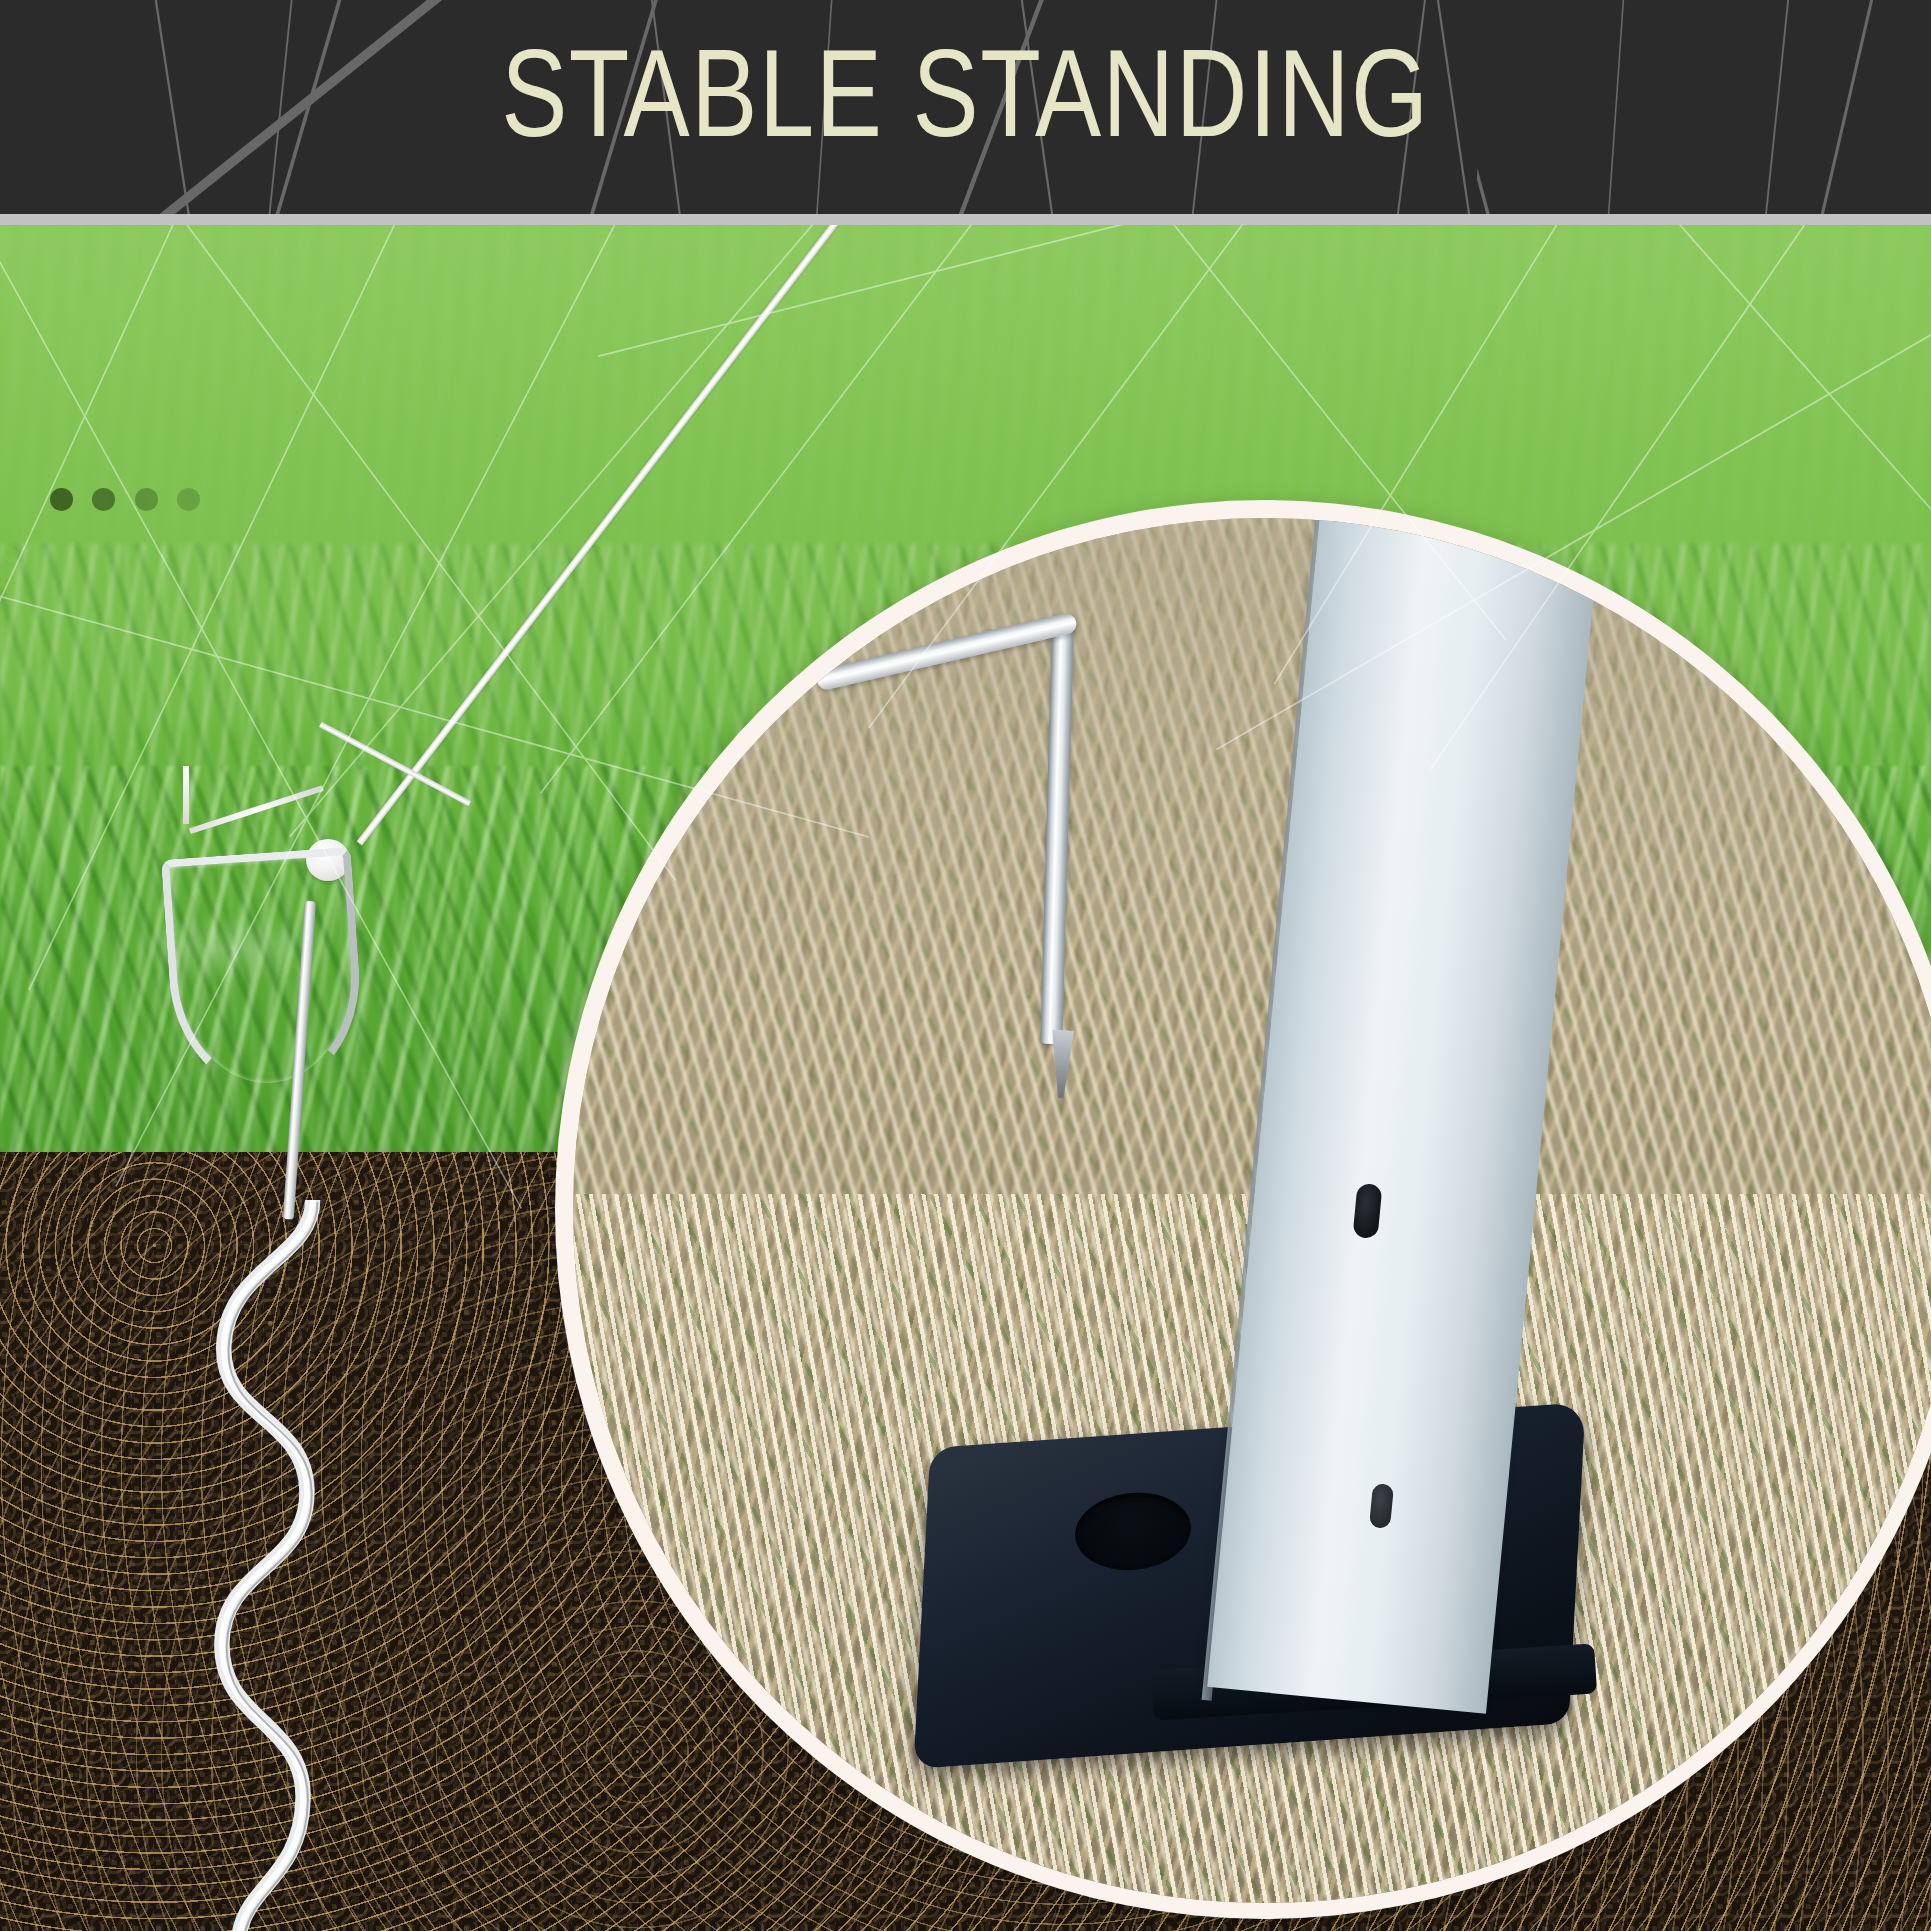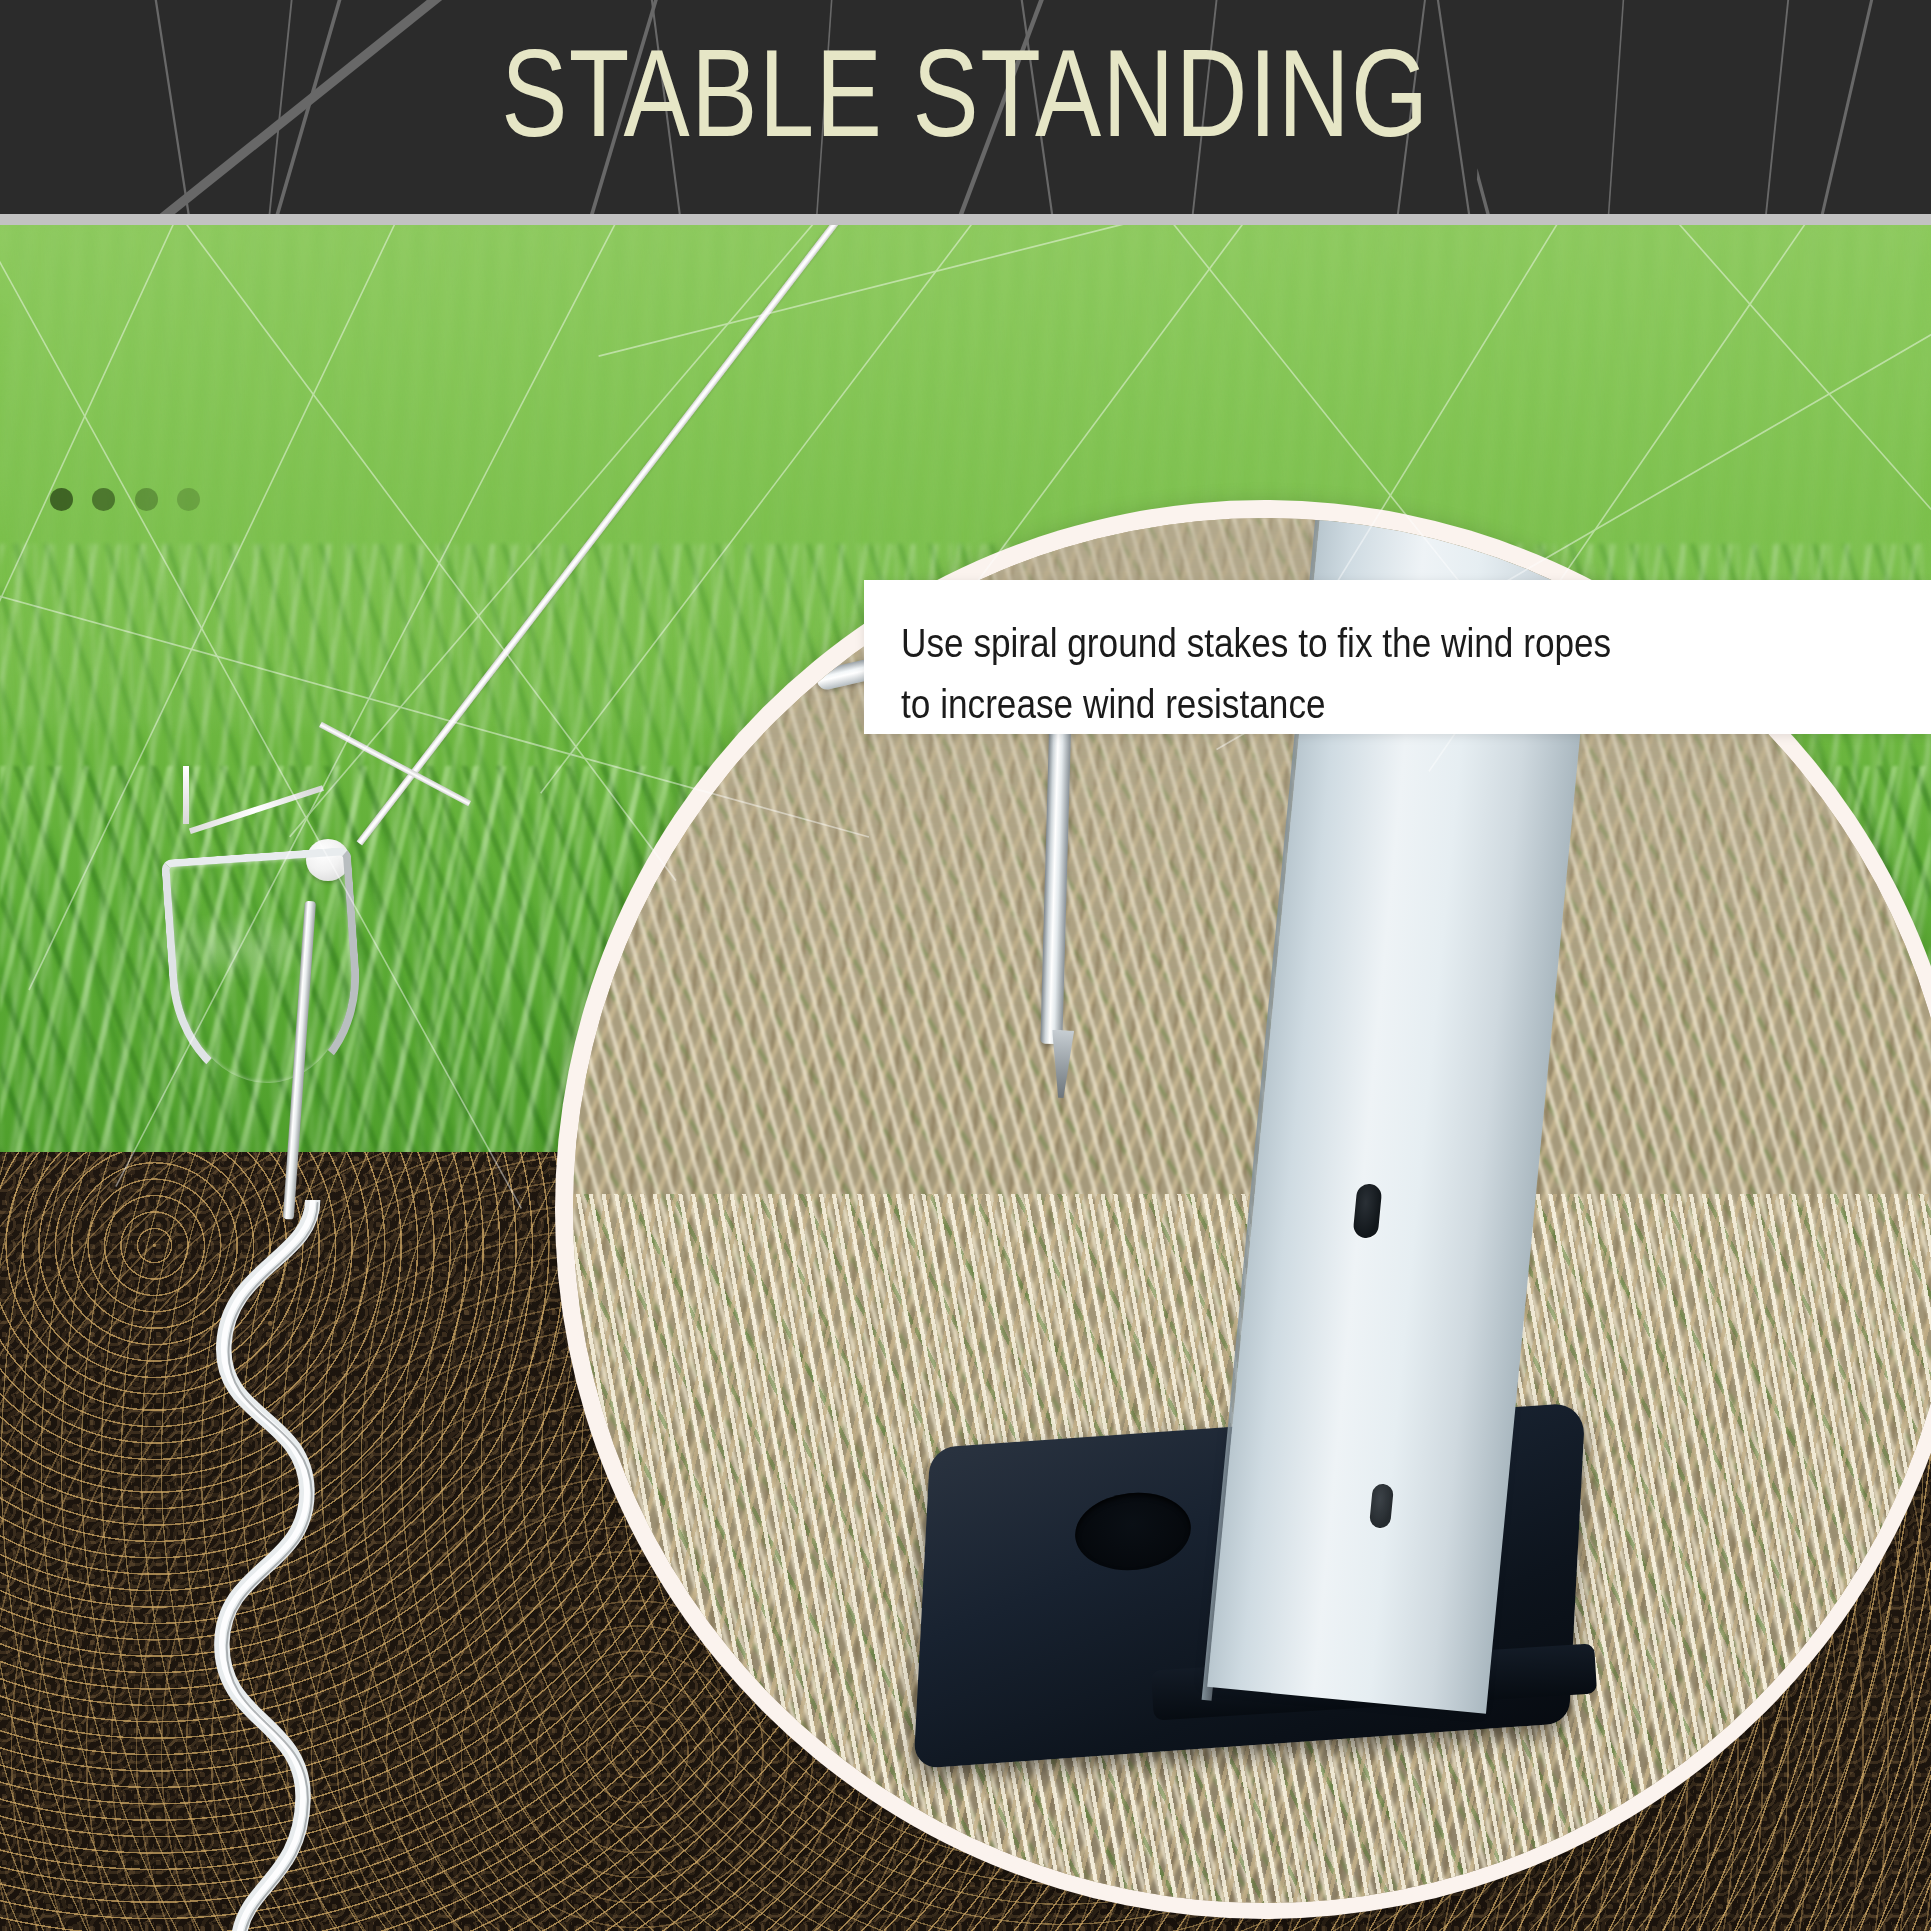--- a/index.html
+++ b/index.html
@@ -416,20 +416,16 @@
       </g>
     </svg>
 
     <div class="dots">
       <span class="dot d1"></span>
       <span class="dot d2"></span>
       <span class="dot d3"></span>
       <span class="dot d4"></span>
     </div>
 
-    <div class="callout callout-top">
-      <span class="line">Use spiral ground stakes to fix the wind ropes</span>
-      <span class="line">to increase wind resistance</span>
-    </div>
 
   </div>
 </div>
 
 
 </body></html>

